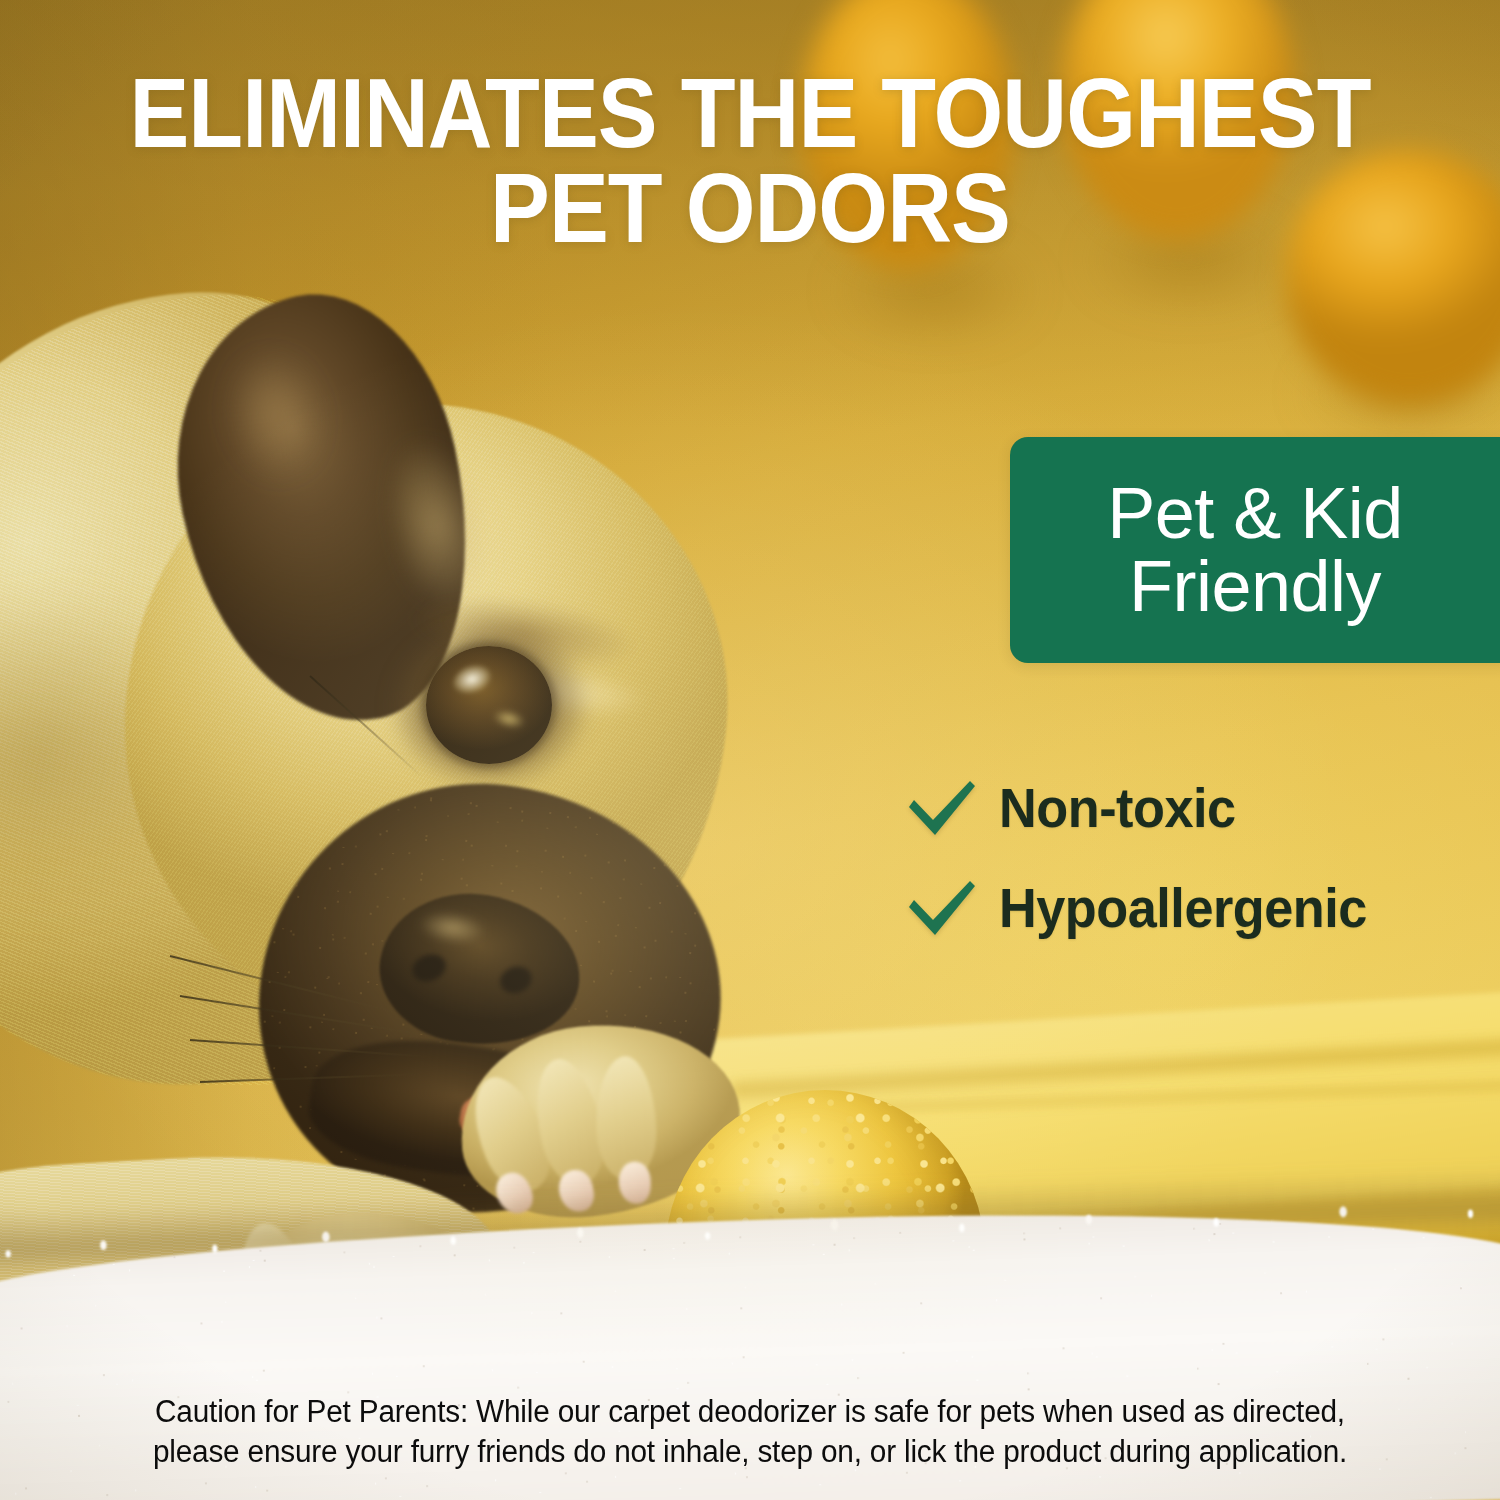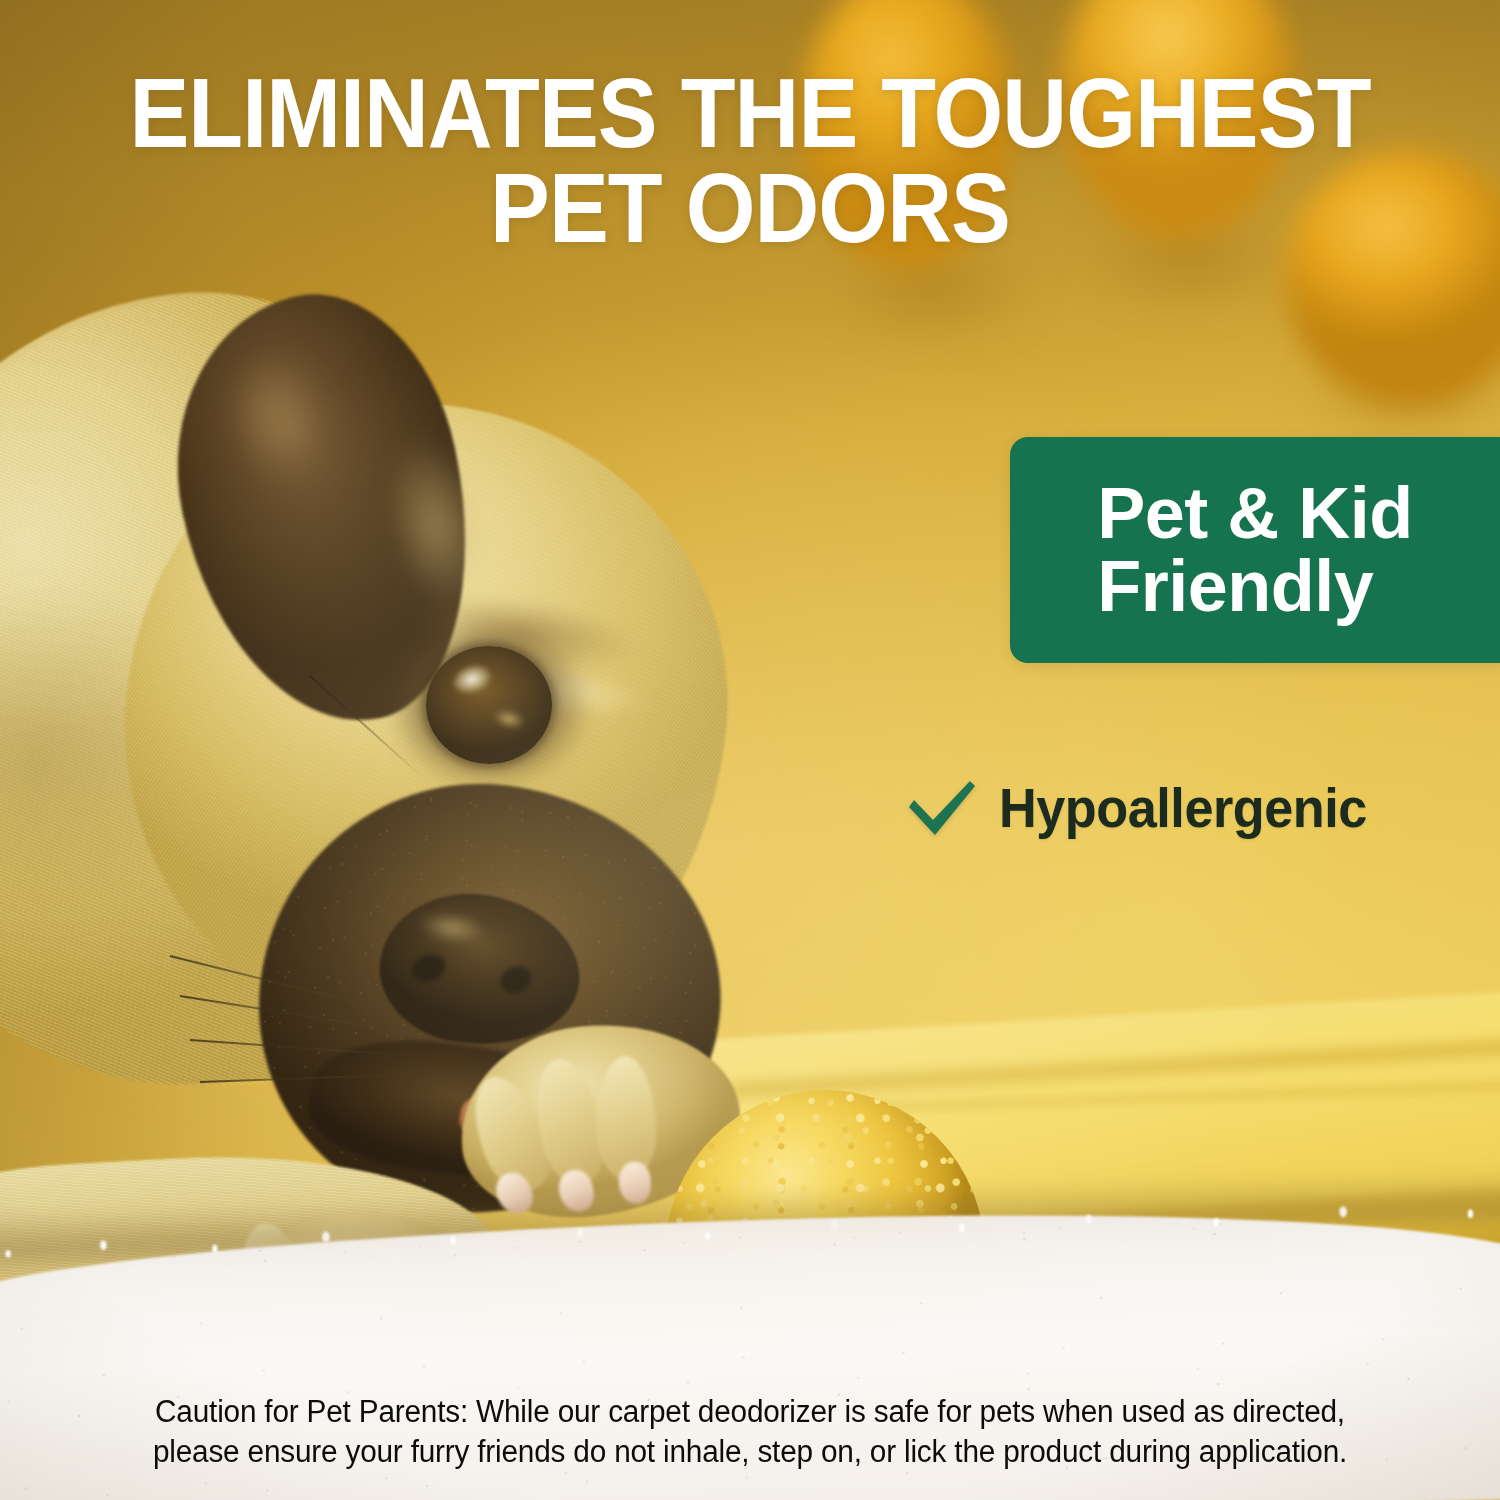--- a/index.html
+++ b/index.html
@@ -355,23 +355,24 @@
   .badge{
     position:absolute;left:1010px;top:437px;width:500px;height:226px;
     background:#157350;
     border-radius:18px 0 0 18px;
     display:flex;align-items:center;justify-content:center;
     box-shadow:0 3px 14px rgba(60,45,10,.12);
   }
   .badge-text{
     color:#FFFFFF;
     font-family:"Liberation Sans", sans-serif;
-    font-weight:bold;
+    font-weight:normal;
     font-size:72px;
     line-height:1.02;
+    text-align:center;
     letter-spacing:-0.5px;
     white-space:pre-line;
     padding-right:10px;
   }
 
   .features{
     position:absolute;left:905px;top:758px;width:595px;
   }
   .feature-row{
     display:flex;align-items:center;
@@ -504,20 +505,26 @@
 PET ODORS</div>
 
   <div class="badge">
     <div class="badge-text">Pet &amp; Kid
 Friendly</div>
   </div>
 
   <div class="features">
 
 
+    <div class="feature-row">
+      <svg class="check-icon" viewBox="0 0 74 62">
+        <path d="M4 30 L9 23 L28 43 L65 4 L70 9 L30 58 Z" fill="#1E7350"></path>
+      </svg>
+      <span class="feature-label">Non-toxic</span>
+    </div>
 
     <div class="feature-row">
       <svg class="check-icon" viewBox="0 0 74 62">
         <path d="M4 30 L9 23 L28 43 L65 4 L70 9 L30 58 Z" fill="#1E7350"></path>
       </svg>
       <span class="feature-label">Hypoallergenic</span>
     </div>
 
   </div>
 

